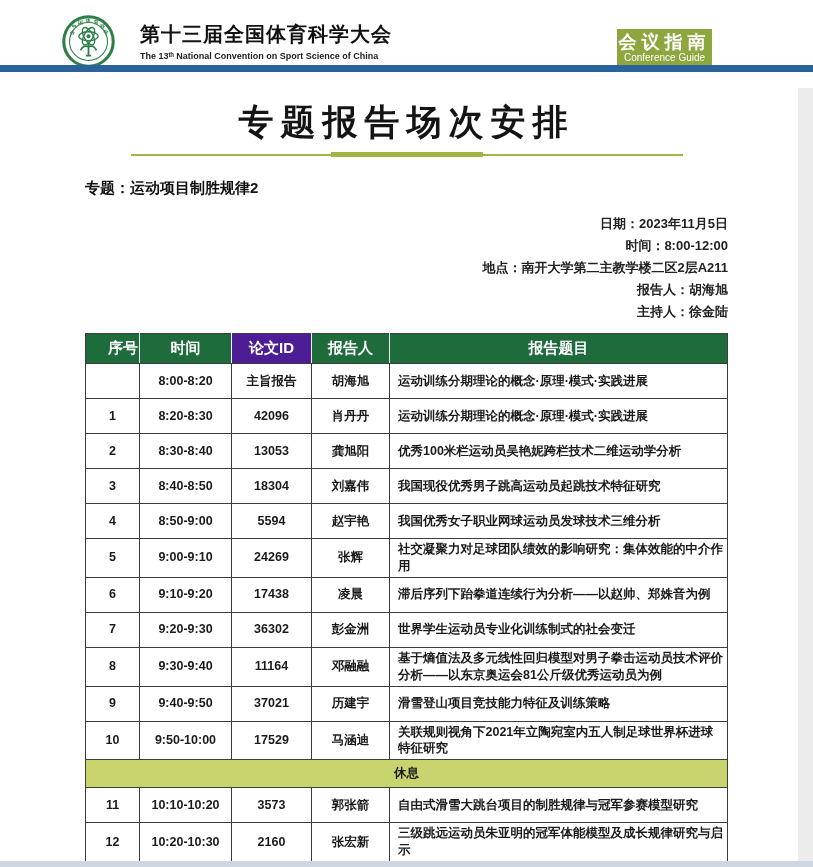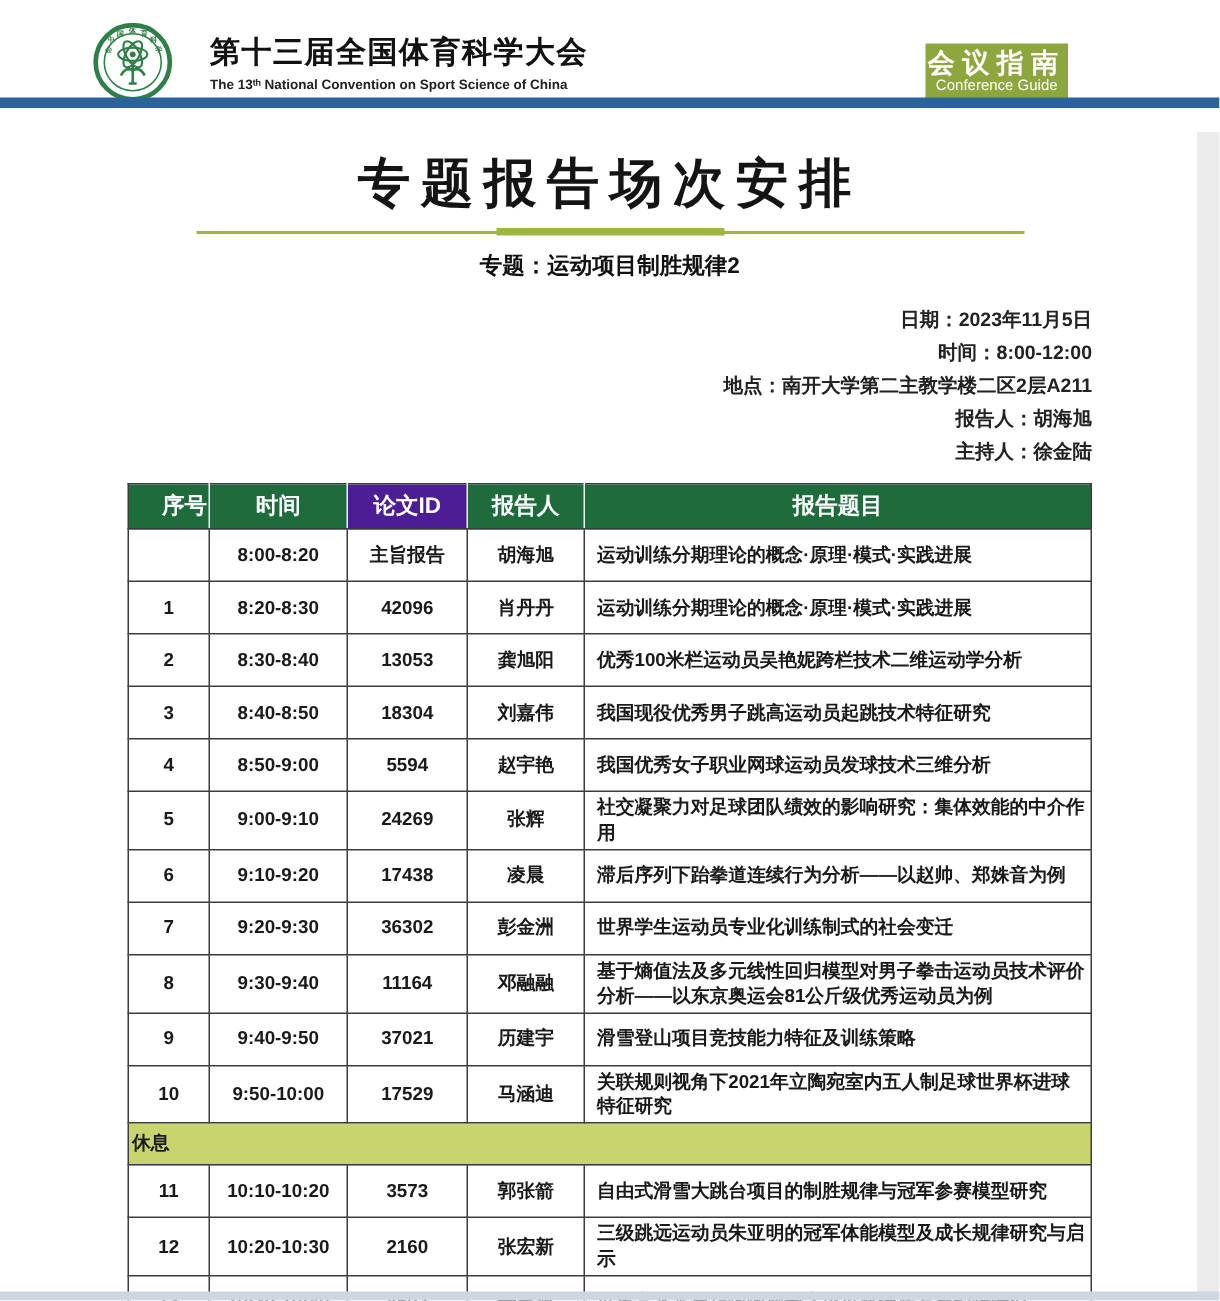--- a/index.html
+++ b/index.html
@@ -26,21 +26,21 @@
   
   .content{margin:0 85px;width:643px;position:relative;}
   .main-title{
     margin-top:27px;text-align:center;
     font-family:"Liberation Serif","DejaVu Serif",serif;
     font-size:35px;font-weight:700;letter-spacing:7px;color:#141414;
   }
   .divider{position:relative;height:6px;width:552px;margin:6px auto 0;}
   .divider .thin{position:absolute;left:0;right:0;top:2px;height:2px;}
   .divider .thick{position:absolute;left:200px;width:152px;top:0;height:5px;}
-  .session-title{margin-top:10px;text-align:center;font-size:15px;font-weight:700;color:#111;}
+  .session-title{margin-top:21px;text-align:left;font-size:15px;font-weight:700;color:#111;}
   .meta{margin-top:15px;text-align:right;}
   .meta-line{font-size:13px;font-weight:700;line-height:22px;color:#222;}
   
   table.sched{
     margin-top:10px;border-collapse:collapse;width:643px;table-layout:fixed;
     font-size:12.5px;font-weight:700;color:#1a1a1a;
   }
   .sched col.c-no{width:54px;}
   .sched col.c-time{width:92px;}
   .sched col.c-id{width:80px;}
@@ -50,21 +50,21 @@
     border-top:1px solid #3c3c3c;border-bottom:1px solid #3c3c3c;
     border-left:1px solid #f2f2f2;border-right:1px solid #f2f2f2;
   }
   .sched th:first-child{border-left:1px solid #3c3c3c;}
   .sched th:last-child{border-right:1px solid #3c3c3c;}
   .sched td{
     border:1px solid #3c3c3c;height:30px;text-align:center;
     padding:2px 3px;line-height:1.35;
   }
   .sched td.t-title{text-align:left;padding:2px 4px 2px 8px;}
-  .sched tr.band td{height:23px;text-align:left;padding:2px;}
+  .sched tr.band td{height:23px;text-align:center;padding:2px;}
   
   .edge-right{position:absolute;top:88px;right:0;width:15px;height:779px;background:#ececec;}
   .edge-bottom{position:absolute;left:0;bottom:0;width:813px;height:6px;background:#ccd7e2;}
 </style>
 </head>
 <body>
 
 <div class="banner">
   <svg class="logo" viewBox="0 0 60 60">
     <circle cx="30" cy="30" r="28" fill="#ffffff" stroke="#2f8048" stroke-width="3.5"></circle>

